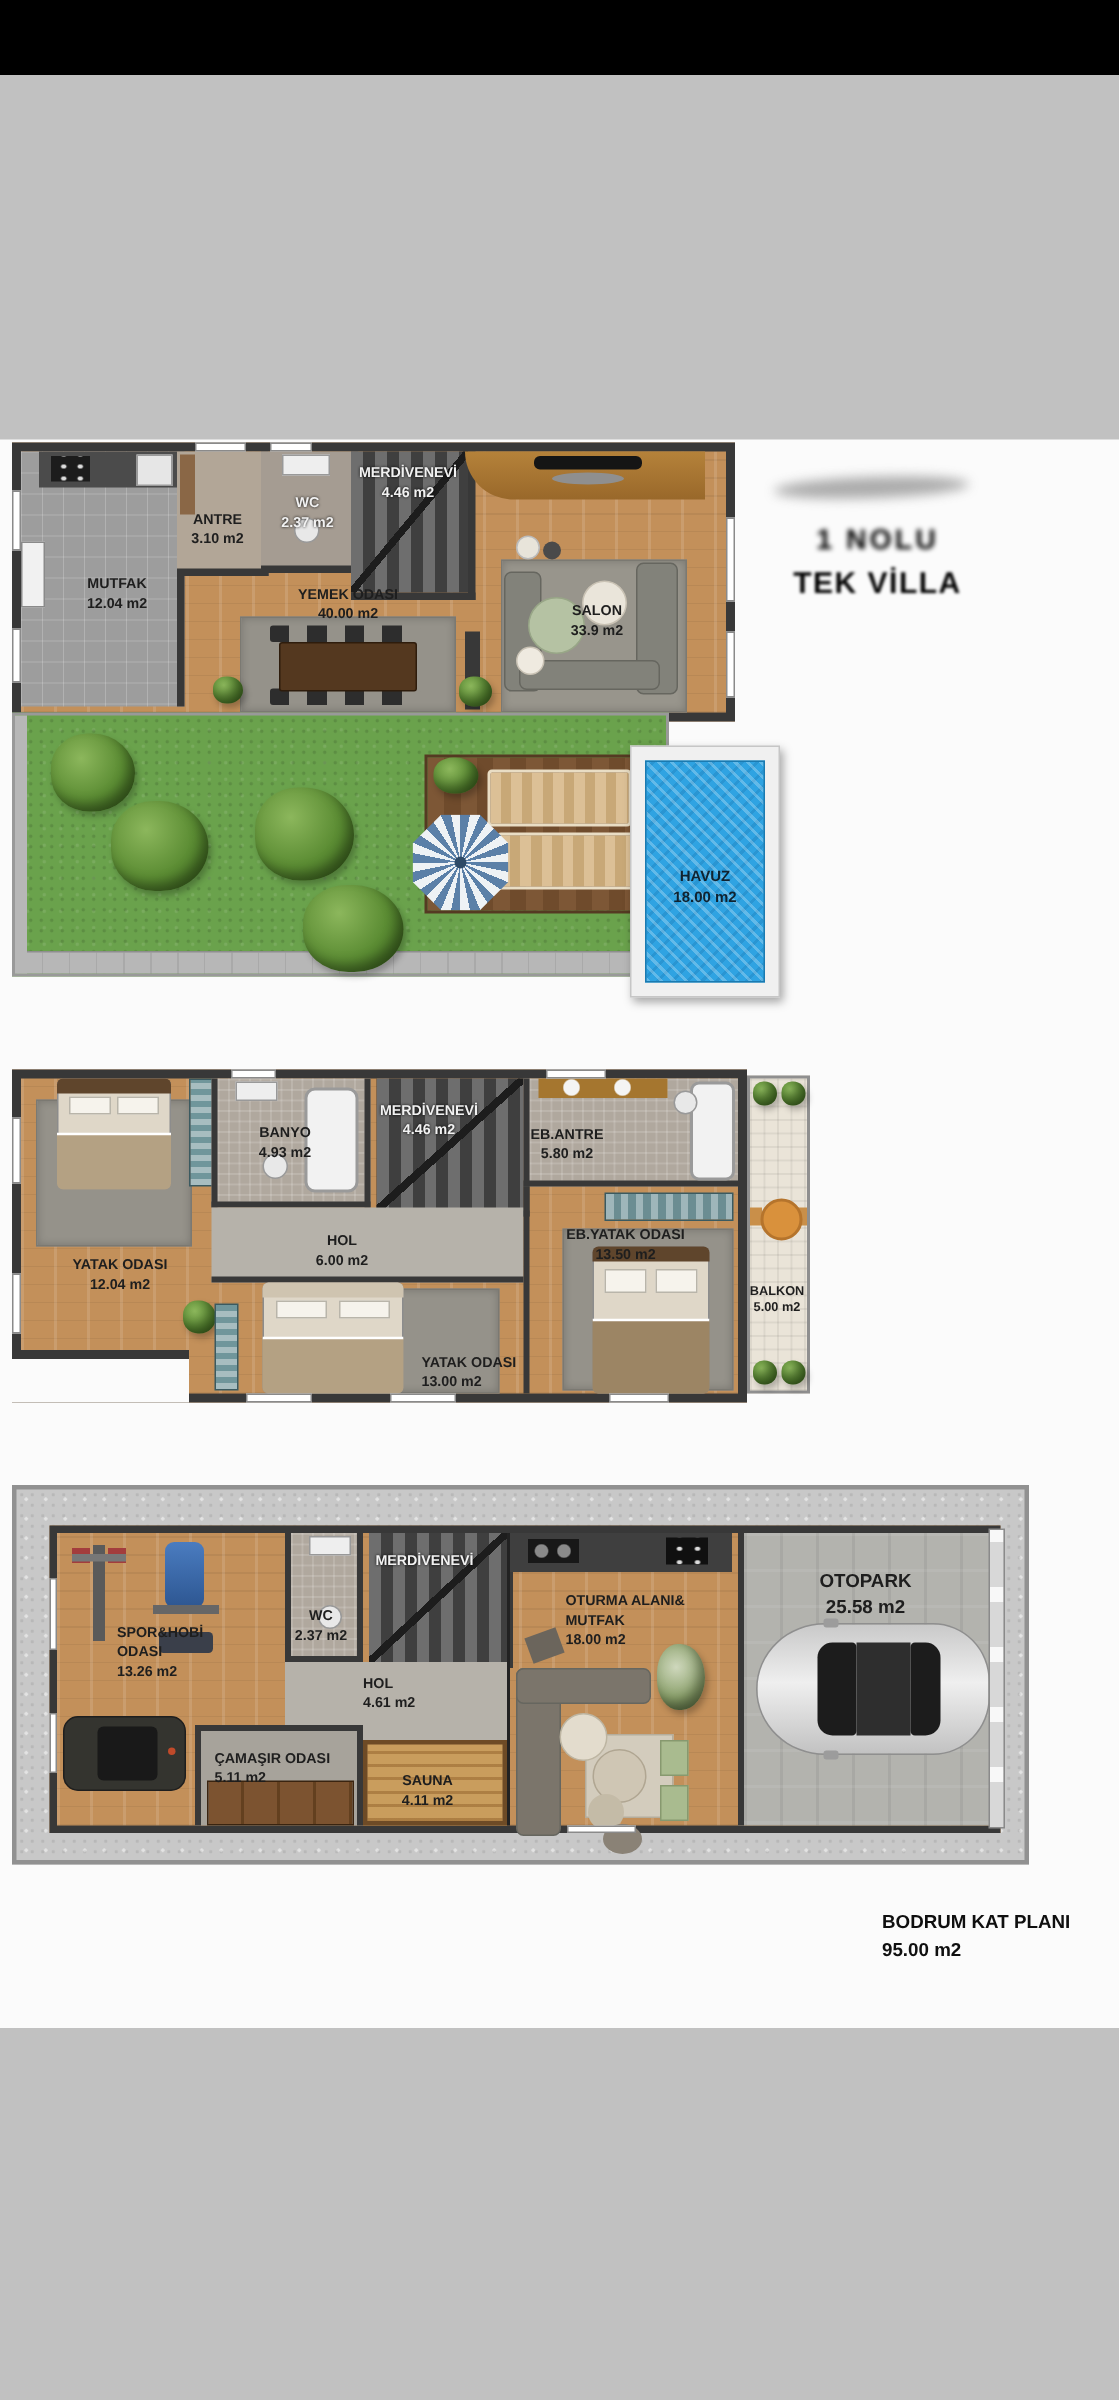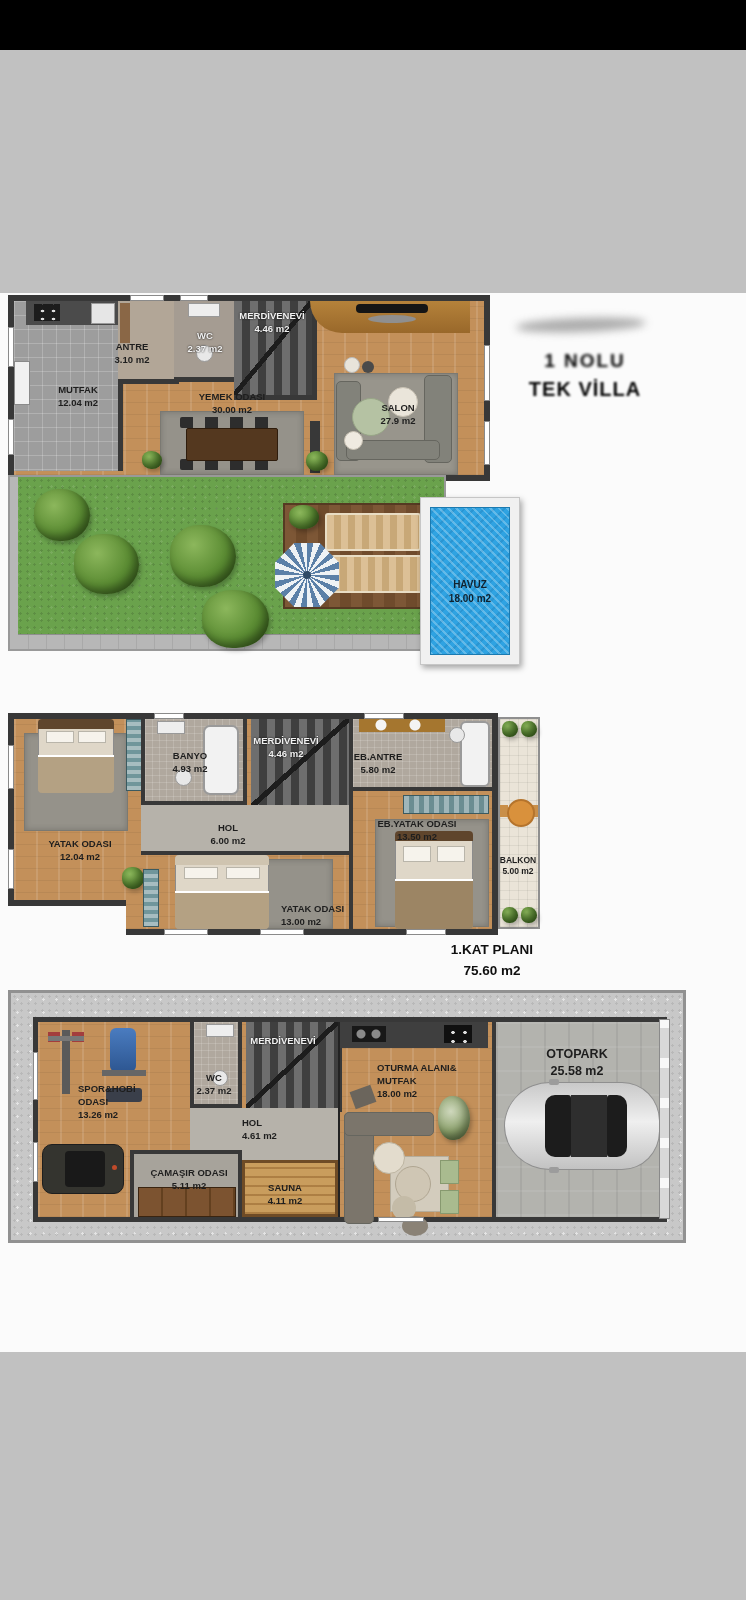--- a/index.html
+++ b/index.html
@@ -231,39 +231,39 @@
       <div class="abs win" style="left:-5px;top:120px;width:5px;height:40px"></div>
       <div class="abs win" style="left:340px;bottom:-5px;width:46px;height:5px"></div>
     </div>
     <div class="abs" style="left:648px;top:26px;width:11px;height:200px;background:repeating-linear-gradient(0deg,#d8d8d8 0 30px,#f8f8f8 30px 40px);border:1px solid #8a8a8a;box-sizing:border-box"></div>
   </div>
 
   <div class="rl" style="left:38px;top:384px;width:80px">
       <span>MUTFAK</span>
       <span>12.04 m2</span>
     </div>
-  <div class="rl" style="left:92px;top:341px;width:80px">
+  <div class="rl" style="left:105px;top:341px;width:80px">
       <span>ANTRE</span>
       <span>3.10 m2</span>
     </div>
   <div class="rl" style="left:168px;top:330px;width:74px;color:#f2f2f2;text-shadow:0 0 2px #000">
       <span>WC</span>
       <span>2.37 m2</span>
     </div>
   <div class="rl" style="left:222px;top:310px;width:100px;color:#f2f2f2;text-shadow:0 0 2px #000">
       <span>MERDİVENEVİ</span>
       <span>4.46 m2</span>
     </div>
   <div class="rl" style="left:172px;top:391px;width:120px">
       <span>YEMEK ODASI</span>
-      <span>30.00 m2</span>
+      <span>40.00 m2</span>
     </div>
   <div class="rl" style="left:358px;top:402px;width:80px">
       <span>SALON</span>
-      <span>27.9 m2</span>
+      <span>33.9 m2</span>
     </div>
   <div class="rl" style="left:430px;top:578px;width:80px;font-size:10px;color:#10222f">
       <span>HAVUZ</span>
       <span>18.00 m2</span>
     </div>
 
   <div class="rl" style="left:30px;top:838px;width:100px">
       <span>YATAK ODASI</span>
       <span>12.04 m2</span>
     </div>
@@ -288,50 +288,50 @@
       <span>13.50 m2</span>
     </div>
   <div class="rl" style="left:281px;top:903px;width:90px;text-align:left">
       <span>YATAK ODASI</span>
       <span>13.00 m2</span>
     </div>
   <div class="rl" style="left:494px;top:855px;width:48px;font-size:8.5px">
       <span>BALKON</span>
       <span>5.00 m2</span>
     </div>
-  <div class="cap" style="left:392px;top:940px;width:200px">
-      <span>1.KAT PLANI</span>
-      <span>75.60 m2</span>
-    </div>
 
   <div class="rl" style="left:78px;top:1083px;width:72px;text-align:left">
       <span>SPOR&amp;HOBİ ODASI</span>
       <span>13.26 m2</span>
     </div>
   <div class="rl" style="left:186px;top:1072px;width:56px">
       <span>WC</span>
       <span>2.37 m2</span>
     </div>
   <div class="rl" style="left:233px;top:1035px;width:100px;color:#f2f2f2;text-shadow:0 0 2px #000">
       <span>MERDİVENEVİ</span>
     </div>
   <div class="rl" style="left:242px;top:1117px;width:70px;text-align:left">
       <span>HOL</span>
       <span>4.61 m2</span>
     </div>
-  <div class="rl" style="left:143px;top:1167px;width:92px;text-align:center">
+  <div class="rl" style="left:143px;top:1167px;width:92px;text-align:left">
       <span>ÇAMAŞIR ODASI</span>
       <span>5.11 m2</span>
     </div>
   <div class="rl" style="left:247px;top:1182px;width:76px">
       <span>SAUNA</span>
       <span>4.11 m2</span>
     </div>
   <div class="rl" style="left:377px;top:1062px;width:88px;text-align:left">
       <span>OTURMA ALANI&amp; MUTFAK</span>
       <span>18.00 m2</span>
     </div>
   <div class="rl" style="left:527px;top:1046px;width:100px;font-size:12.5px">
       <span>OTOPARK</span>
       <span>25.58 m2</span>
     </div>
+  <div class="cap" style="left:588px;top:1272px;width:130px;text-align:left;font-size:12.5px;white-space:nowrap">
+      <span>BODRUM KAT PLANI</span>
+      <span>95.00 m2</span>
+    </div>
 
 </div>
 
 </body></html>

